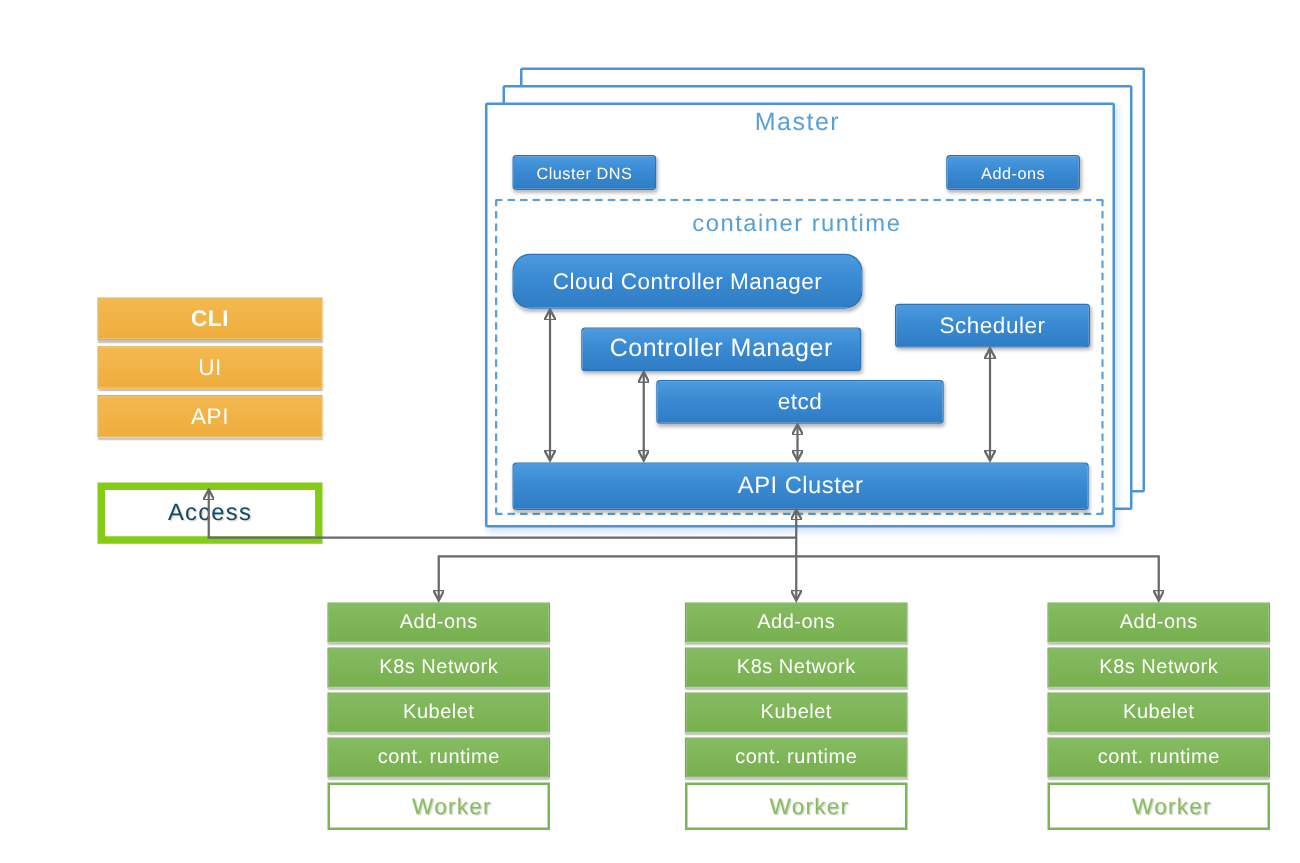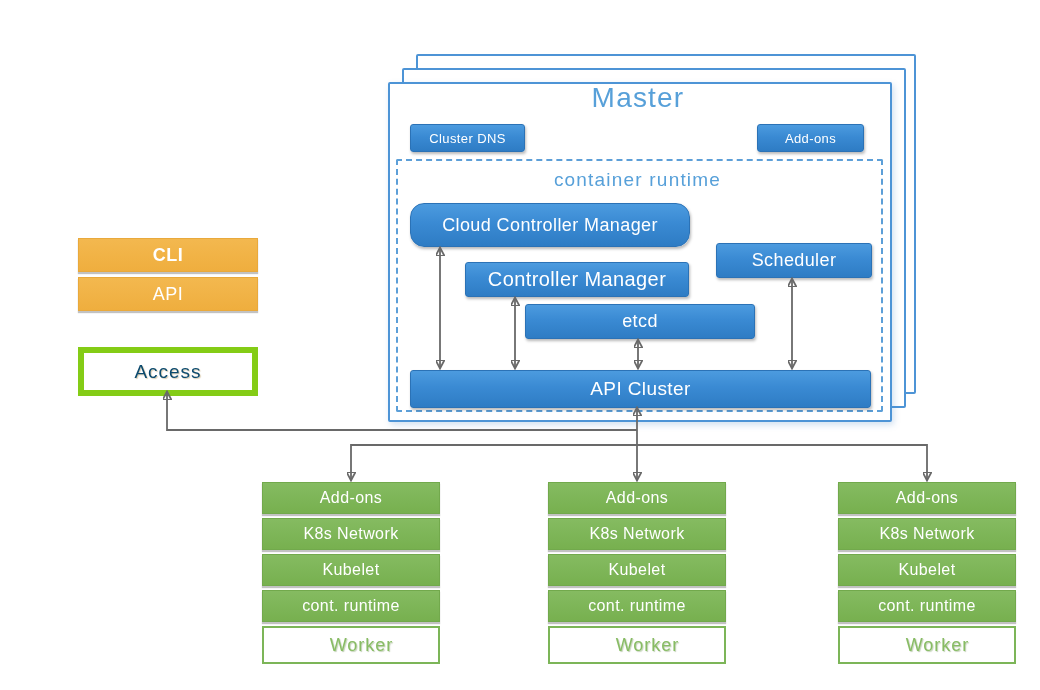--- a/index.html
+++ b/index.html
@@ -38,21 +38,21 @@
   .green-box{
     background:linear-gradient(180deg,#85bb61 0%,#77b04f 100%);
     border:1px solid #72a94c;color:#ffffff;letter-spacing:0.4px;
     box-shadow:0 2px 1px rgba(120,120,120,0.45);
   }
   .worker-base{
     background:#ffffff;border:2px solid #7cb558;color:#88bc64;
     letter-spacing:1px;text-shadow:1px 1px 1px rgba(80,120,50,0.35);padding-left:21px;
   }
 
-  .f20{font-size:28px;} .f19{font-size:19px;} .f18{font-size:18px;}
+  .f20{font-size:20px;} .f19{font-size:19px;} .f18{font-size:18px;}
   .f17{font-size:20px;} .f16{font-size:16px;} .f13{font-size:13px;}
 
   #wires{position:absolute;left:0;top:0;width:1040px;height:690px;pointer-events:none;}
   #wires path{stroke:#696969;stroke-width:1.8;fill:none;}
 </style>
 </head>
 <body>
 
 <div id="canvas">
 
@@ -76,20 +76,21 @@
   <div class="abs center blue-box f17" style="left:465px;top:262px;width:222px;height:33px;">Controller Manager</div>
 
   <div class="abs center blue-box f18" style="left:716px;top:243px;width:154px;height:33px;">Scheduler</div>
 
   <div class="abs center blue-box f18" style="left:525px;top:304px;width:228px;height:33px;">etcd</div>
 
   <div class="abs center blue-box f19" style="left:410px;top:370px;width:459px;height:36px;">API Cluster</div>
 
   <div class="abs" style="left:78px;top:238px;width:180px;">
     <div class="center orange-box f18" style="height:32px;margin-bottom:5px;font-weight:bold;">CLI</div>
+    <div class="center orange-box f18" style="height:32px;margin-bottom:5px;">UI</div>
     <div class="center orange-box f18" style="height:32px;margin-bottom:18px;">API</div>
     <div class="center access-base f19" style="height:37px;">Access</div>
   </div>
 
   <div class="abs" style="left:262px;top:482px;width:178px;">
     <div class="center green-box f16" style="height:30px;margin-bottom:4px;">Add-ons</div>
     <div class="center green-box f16" style="height:30px;margin-bottom:4px;">K8s Network</div>
     <div class="center green-box f16" style="height:30px;margin-bottom:4px;">Kubelet</div>
     <div class="center green-box f16" style="height:30px;margin-bottom:4px;">cont. runtime</div>
     <div class="center worker-base f18" style="height:34px;">Worker</div>

